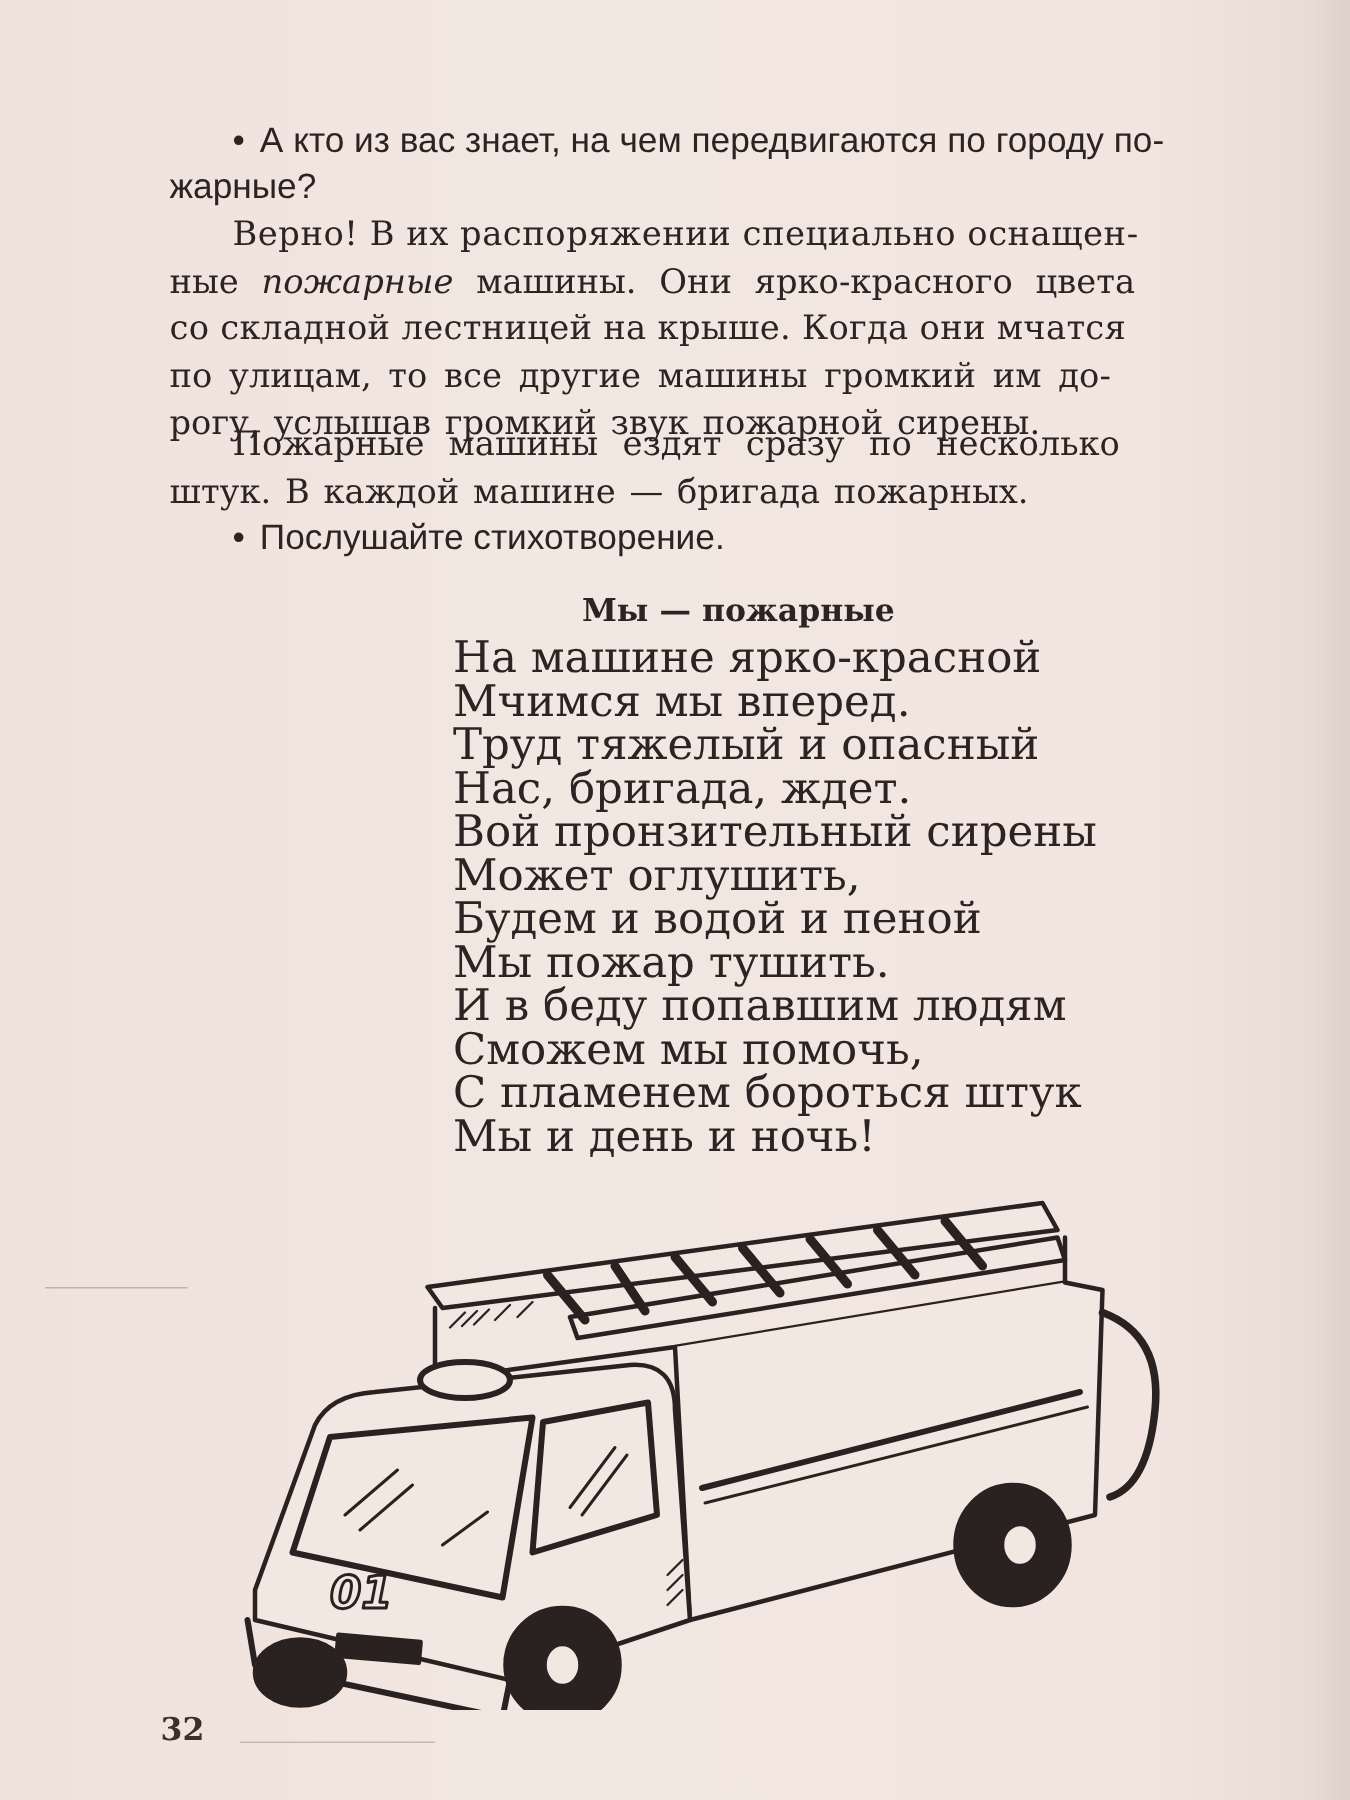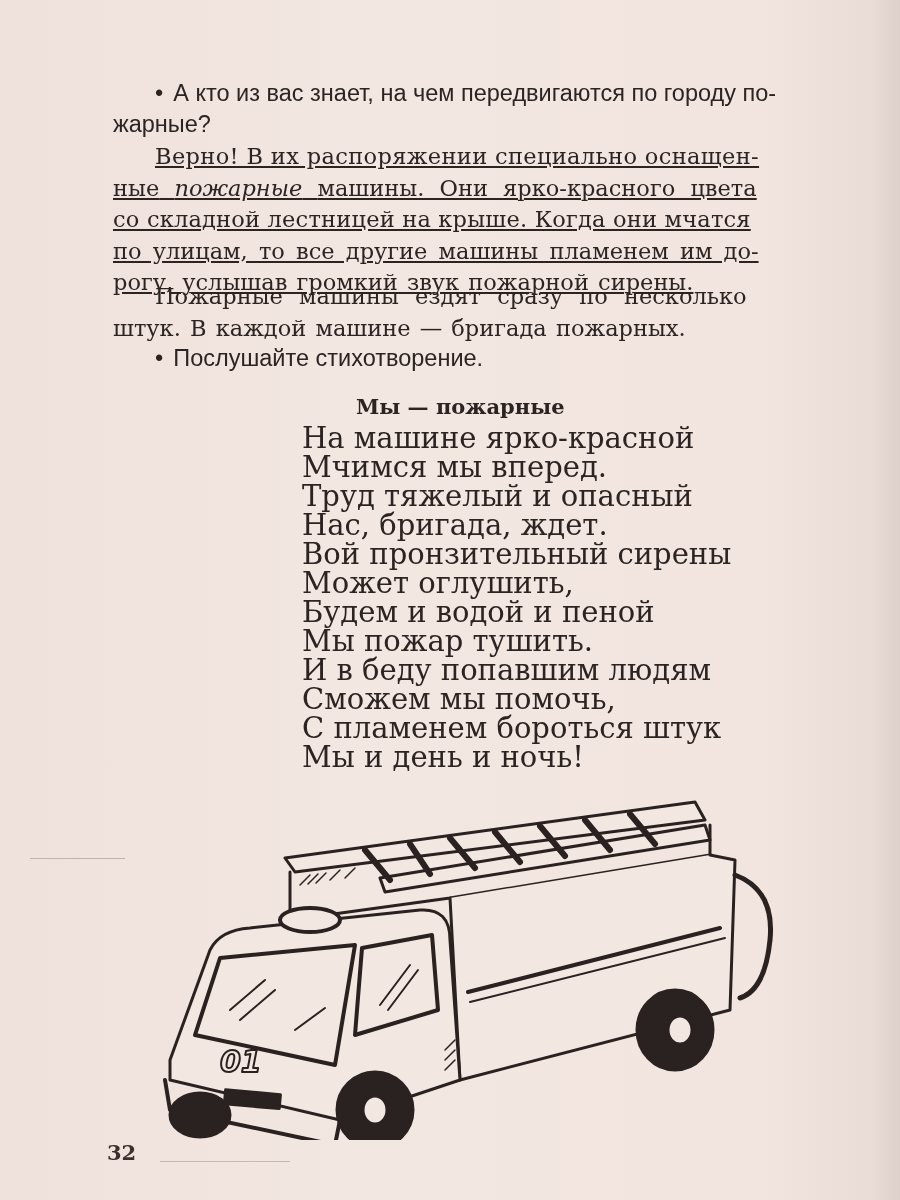--- a/index.html
+++ b/index.html
@@ -20,29 +20,29 @@
   }
   .serif {
     font-family: "DejaVu Serif", serif; font-size: 22.5px; line-height: 31.5px;
     color: #2b2422; text-align: justify;
   }
   .line { display: block; white-space: nowrap; }
   .indent { padding-left: 42px; }
   .bullet { margin-right: 10px; }
   em { font-style: italic; }
   #q1 { position: absolute; left: 0; top: 8px; width: 730px; }
-  #p1 { position: absolute; left: 0; top: 71px; width: 730px; text-decoration: underline; }
+  #p1 { position: absolute; left: 0; top: 71px; width: 730px; }
   #p2 { position: absolute; left: 0; top: 211px; width: 730px; }
   #q2 { position: absolute; left: 0; top: 273px; width: 730px; }
   .poem {
     position: absolute; left: 302px; top: 390px; width: 400px;
   }
   .poem-title {
     font-family: "DejaVu Serif", serif; font-weight: bold; font-size: 21px;
-    line-height: 34px; margin-left: 54px; color: #2b2422;
+    line-height: 34px; margin-left: 86px; color: #2b2422;
   }
   .poem-line {
     font-family: "DejaVu Serif", serif; font-size: 29px; line-height: 29px; color: #2b2422;
     white-space: nowrap; display: block;
   }
   .truck { position: absolute; left: 150px; top: 780px; width: 640px; height: 360px; }
   .page-number {
     position: absolute; left: 107px; top: 1140px;
     font-family: "DejaVu Serif", serif; font-size: 21px; font-weight: bold; color: #3a302d; text-align: center;
   }
@@ -60,21 +60,21 @@
   <div class="content">
     <div id="q1" class="sans">
       <span class="line indent"><span class="bullet">•</span><span>А кто из вас знает, на чем передвигаются по городу по-</span></span>
       <span class="line">жарные?</span>
     </div>
 
     <div id="p1" class="serif">
       <span class="line indent" style="letter-spacing:0.35px">Верно! В их распоряжении специально оснащен-</span>
       <span class="line" style="word-spacing:8px"><span>ные</span> <em>пожарные</em> <span>машины. Они ярко-красного цвета</span></span>
       <span class="line" style="letter-spacing:0.2px">со складной лестницей на крыше. Когда они мчатся</span>
-      <span class="line" style="word-spacing:4px">по улицам, то все другие машины пламенем им до-</span>
+      <span class="line" style="word-spacing:4px">по улицам, то все другие машины громкий им до-</span>
       <span class="line" style="word-spacing:2px">рогу, услышав громкий звук пожарной сирены.</span>
     </div>
 
     <div id="p2" class="serif">
       <span class="line indent" style="word-spacing:9px">Пожарные машины ездят сразу по несколько</span>
       <span class="line" style="word-spacing:2px">штук. В каждой машине — бригада пожарных.</span>
     </div>
 
     <div id="q2" class="sans">
       <span class="line indent"><span class="bullet">•</span><span>Послушайте стихотворение.</span></span>

